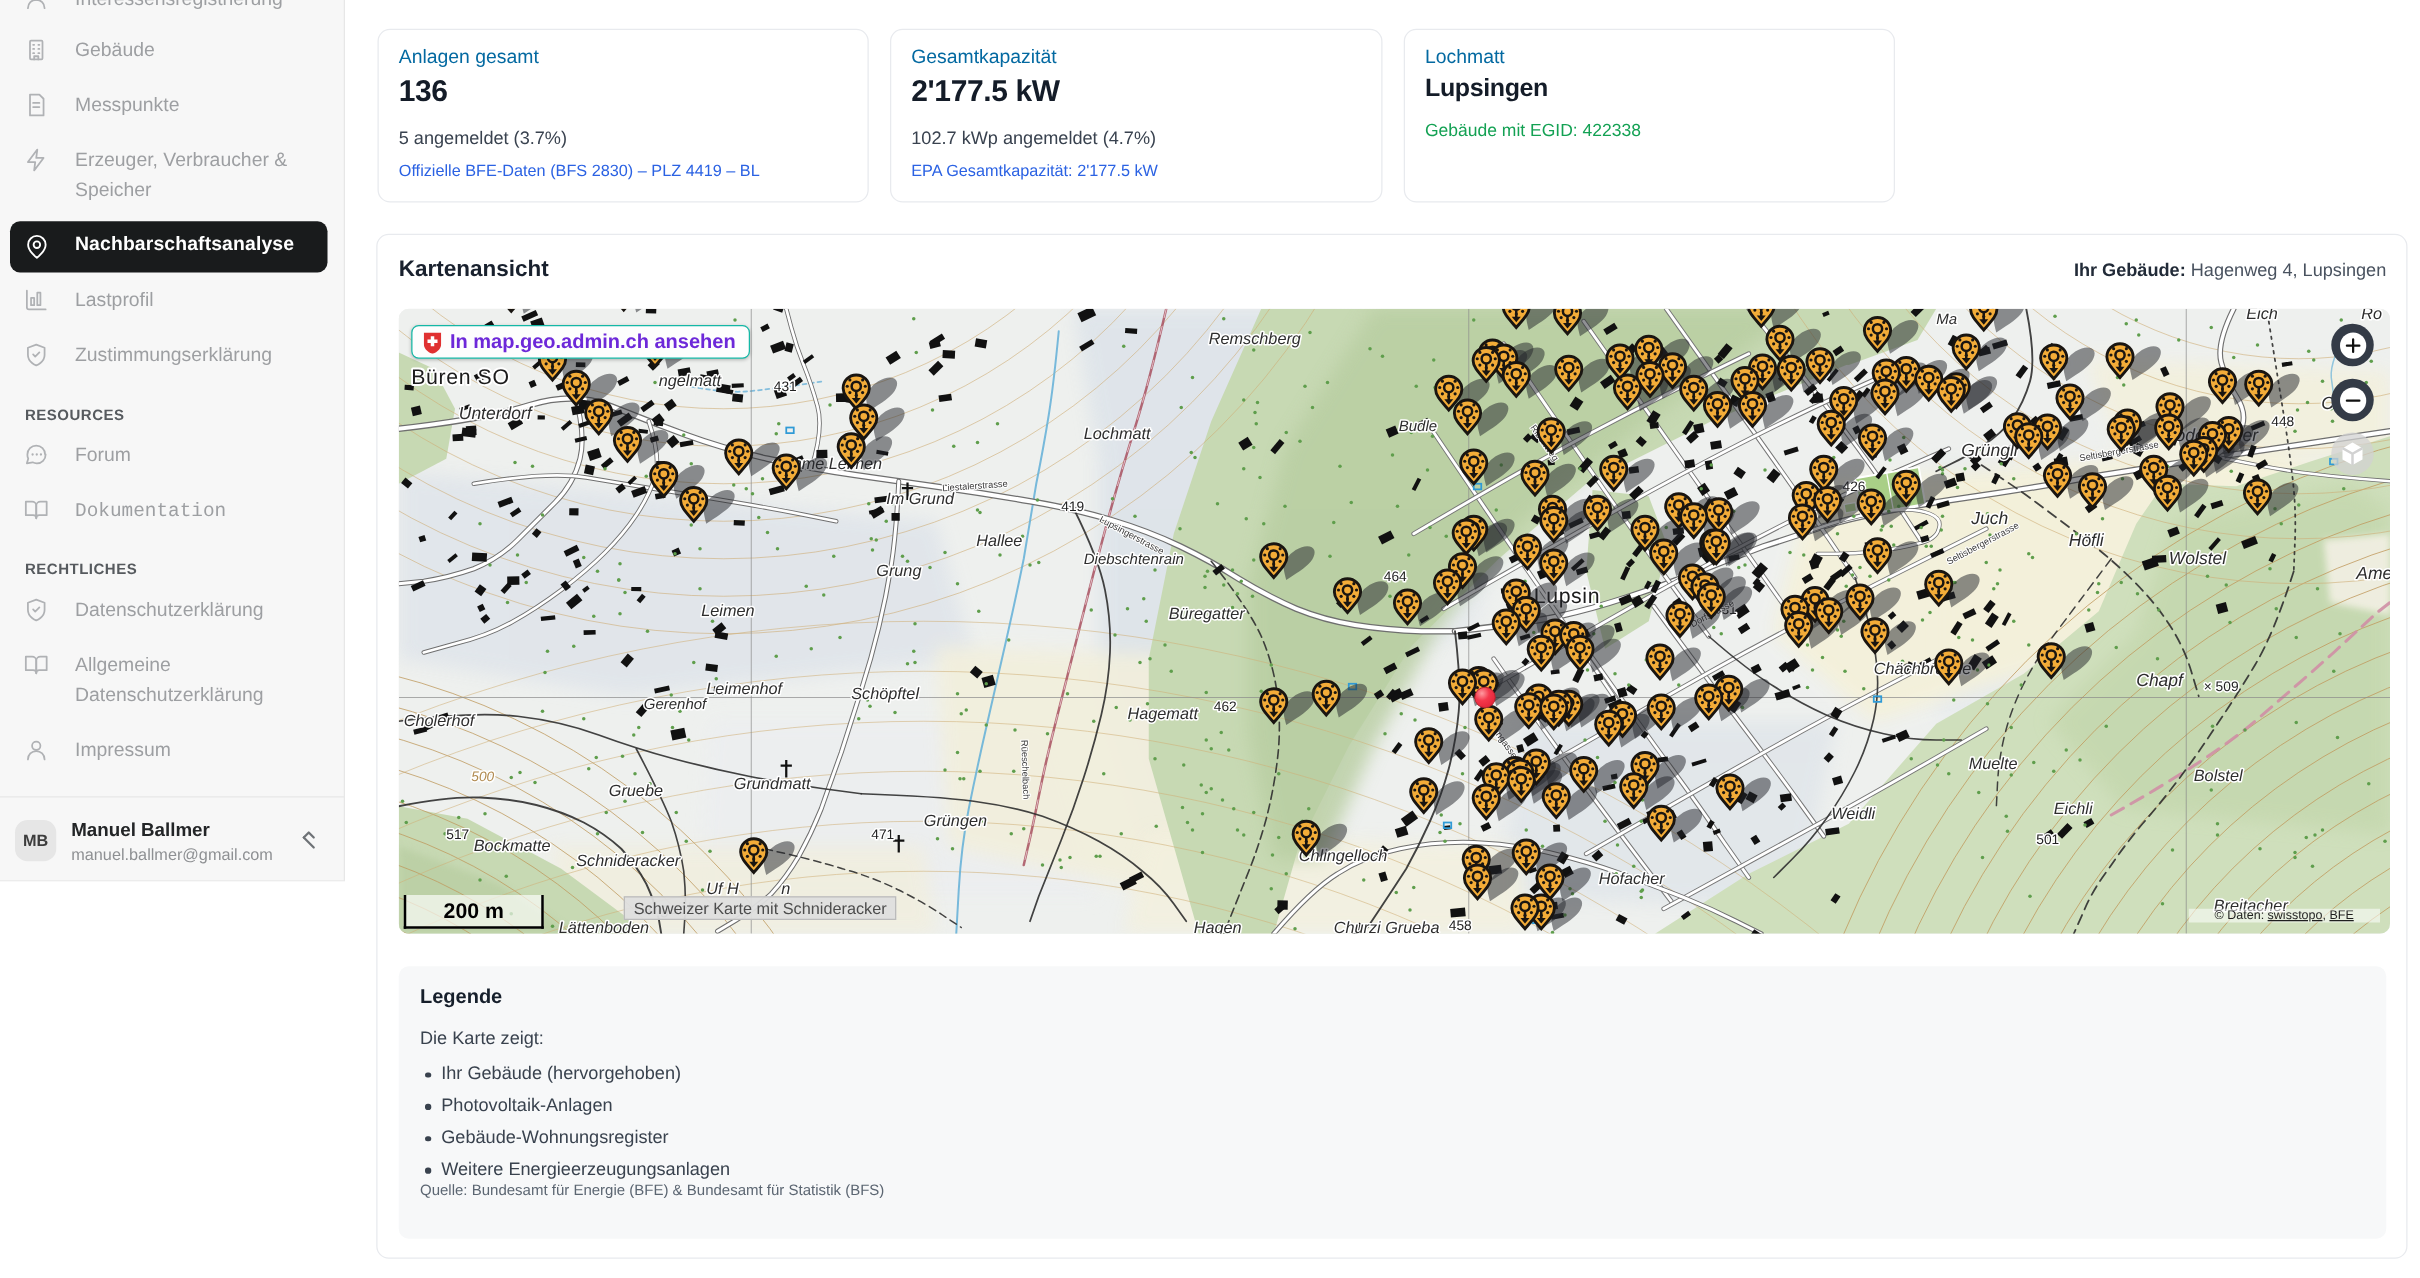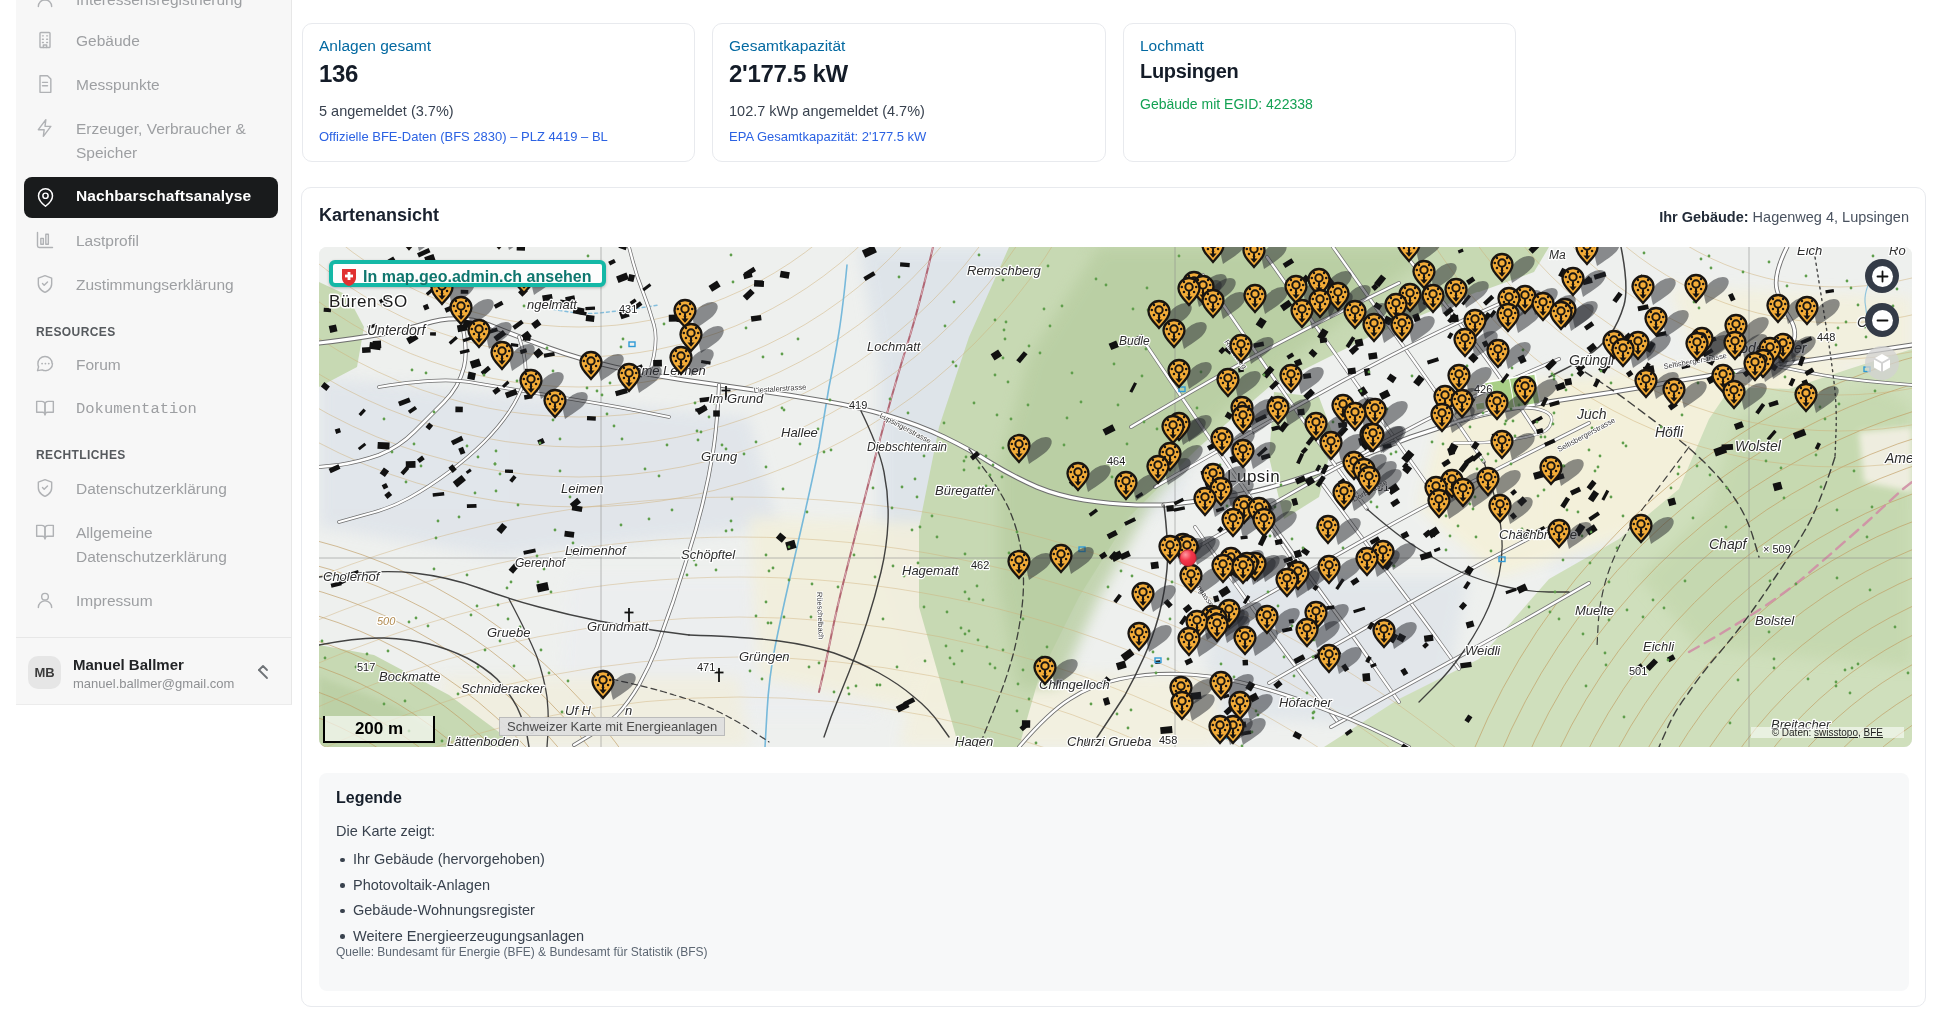--- a/index.html
+++ b/index.html
@@ -1,20 +1,20 @@
 <!DOCTYPE html>
 <html lang="de"><head>
 <meta charset="utf-8">
 <style>
   * { margin:0; padding:0; box-sizing:border-box; }
   html,body { width:1936px; height:1022px; overflow:hidden; background:#ffffff;
     font-family:"Liberation Sans", sans-serif; }
 
   
-  #sidebar { position:absolute; left:16px; top:0; width:276px; height:705px;
+  #sidebar { position:absolute; left:0; top:0; width:276px; height:705px;
     background:#f7f7f7; border-right:1px solid #e7e7e7; border-bottom:1px solid #ececec;padding-left:44px; }
   .nav-item { position:absolute; left:0; width:276px; height:24px; }
   .nav-item svg { position:absolute; left:19px; top:1px; }
   .nav-item .t { position:absolute; left:60px; top:0; font-size:15.5px; color:#9d9fa2; line-height:24px; white-space:nowrap; }
   .sec { position:absolute; left:20px; font-size:12px; font-weight:bold; color:#565a5e; letter-spacing:0.4px; }
   #active-pill { position:absolute; left:8px; top:177px; width:254px; height:41px;
     background:#191b1c; border-radius:8px; }
   #active-pill svg { position:absolute; left:11px; top:10px; }
   #active-pill .t { position:absolute; left:52px; top:10px; font-size:15.5px; color:#ffffff; font-weight:bold; letter-spacing:0.1px; }
   #user-divider { position:absolute; left:0; top:637px; width:276px; height:1px; background:#e7e7e7; }
@@ -35,22 +35,22 @@
   
   #mapcard { position:absolute; left:301px; top:187px; width:1625px; height:820px;
     background:#fff; border:1px solid #e8eaee; border-radius:10px; }
   #mc-title { position:absolute; left:17px; top:17px; font-size:18px; font-weight:bold; color:#19212e; }
   #mc-right { position:absolute; right:16px; top:21px; font-size:14.5px; color:#49525f; }
   #mc-right b { color:#222b38; }
   #mapwrap { position:absolute; left:17px; top:59px; width:1593px; height:500px; border-radius:8px; overflow:hidden; background:#eef0ee; }
 
   
   #badge { position:absolute; left:10px; top:13px; height:27px; background:#fdfdfd;
-    border:4px solid #14b8a6; border-radius:6px; box-shadow:0 1px 3px rgba(0,0,0,.25);
-    font-size:16px; font-weight:bold; color:#0f766e; line-height:25px; padding:0 10px 0 30px; }
+    border:1px solid #14b8a6; border-radius:6px; box-shadow:0 1px 3px rgba(0,0,0,.25);
+    font-size:16px; font-weight:bold; color:#6d28d9; line-height:25px; padding:0 10px 0 30px; }
   #badge svg { position:absolute; left:9px; top:5px; }
   #infobox { position:absolute; left:16px; top:178px; width:191px; height:146px; background:#fff;
     border-radius:8px; box-shadow:0 2px 10px rgba(0,0,0,.18); }
   #infobox .h { position:absolute; left:16px; top:14px; font-size:17px; font-weight:bold; color:#26303e; }
   #infobox .s1 { position:absolute; left:16px; top:48px; font-size:15px; font-weight:bold; color:#2c3644; }
   #infobox .s2 { position:absolute; left:16px; top:69px; font-size:15px; color:#3a4450; }
   #infobox .s3 { position:absolute; left:16px; top:96px; font-size:13px; color:#6a7480; }
   #infobox .s4 { position:absolute; left:16px; top:113px; font-size:13px; color:#6a7480; }
   #scalebar { position:absolute; left:4px; top:469px; width:112px; height:27px;
     background:rgba(255,255,255,.65); border-left:2.5px solid #000; border-right:2.5px solid #000; border-bottom:2.5px solid #000;
@@ -1730,21 +1730,21 @@
       </svg>
     <div id="badge">
       <svg width="14" height="17" viewBox="0 0 14 17">
           <path d="M0 0h14v9c0 5-5.5 8-7 8s-7-3-7-8z" fill="#e03131"></path>
           <rect x="5.6" y="3" width="2.8" height="8" fill="#fff"></rect>
           <rect x="3" y="5.6" width="8" height="2.8" fill="#fff"></rect>
         </svg>
       In map.geo.admin.ch ansehen
     </div>
     <div id="scalebar">200 m</div>
-    <div id="mtooltip">Schweizer Karte mit Energieanlagen</div>
+    <div id="mtooltip">Schweizer Karte mit Schnideracker</div>
     <div id="attrib">© Daten: <span style="text-decoration:underline">swisstopo</span>, <span style="text-decoration:underline">BFE</span></div>
     <div class="zbtn" style="top:12px;">
         <div class="inner"></div>
       <svg width="21" height="21" viewBox="0 0 21 21" stroke="#111" stroke-width="1.8" stroke-linecap="round">
           <path d="M10.5 5.5v10M5.5 10.5h10"></path>
         </svg>
     </div>
     <div class="zbtn" style="top:56px;">
         <div class="inner"></div>
       <svg width="21" height="21" viewBox="0 0 21 21" stroke="#111" stroke-width="1.8" stroke-linecap="round">

